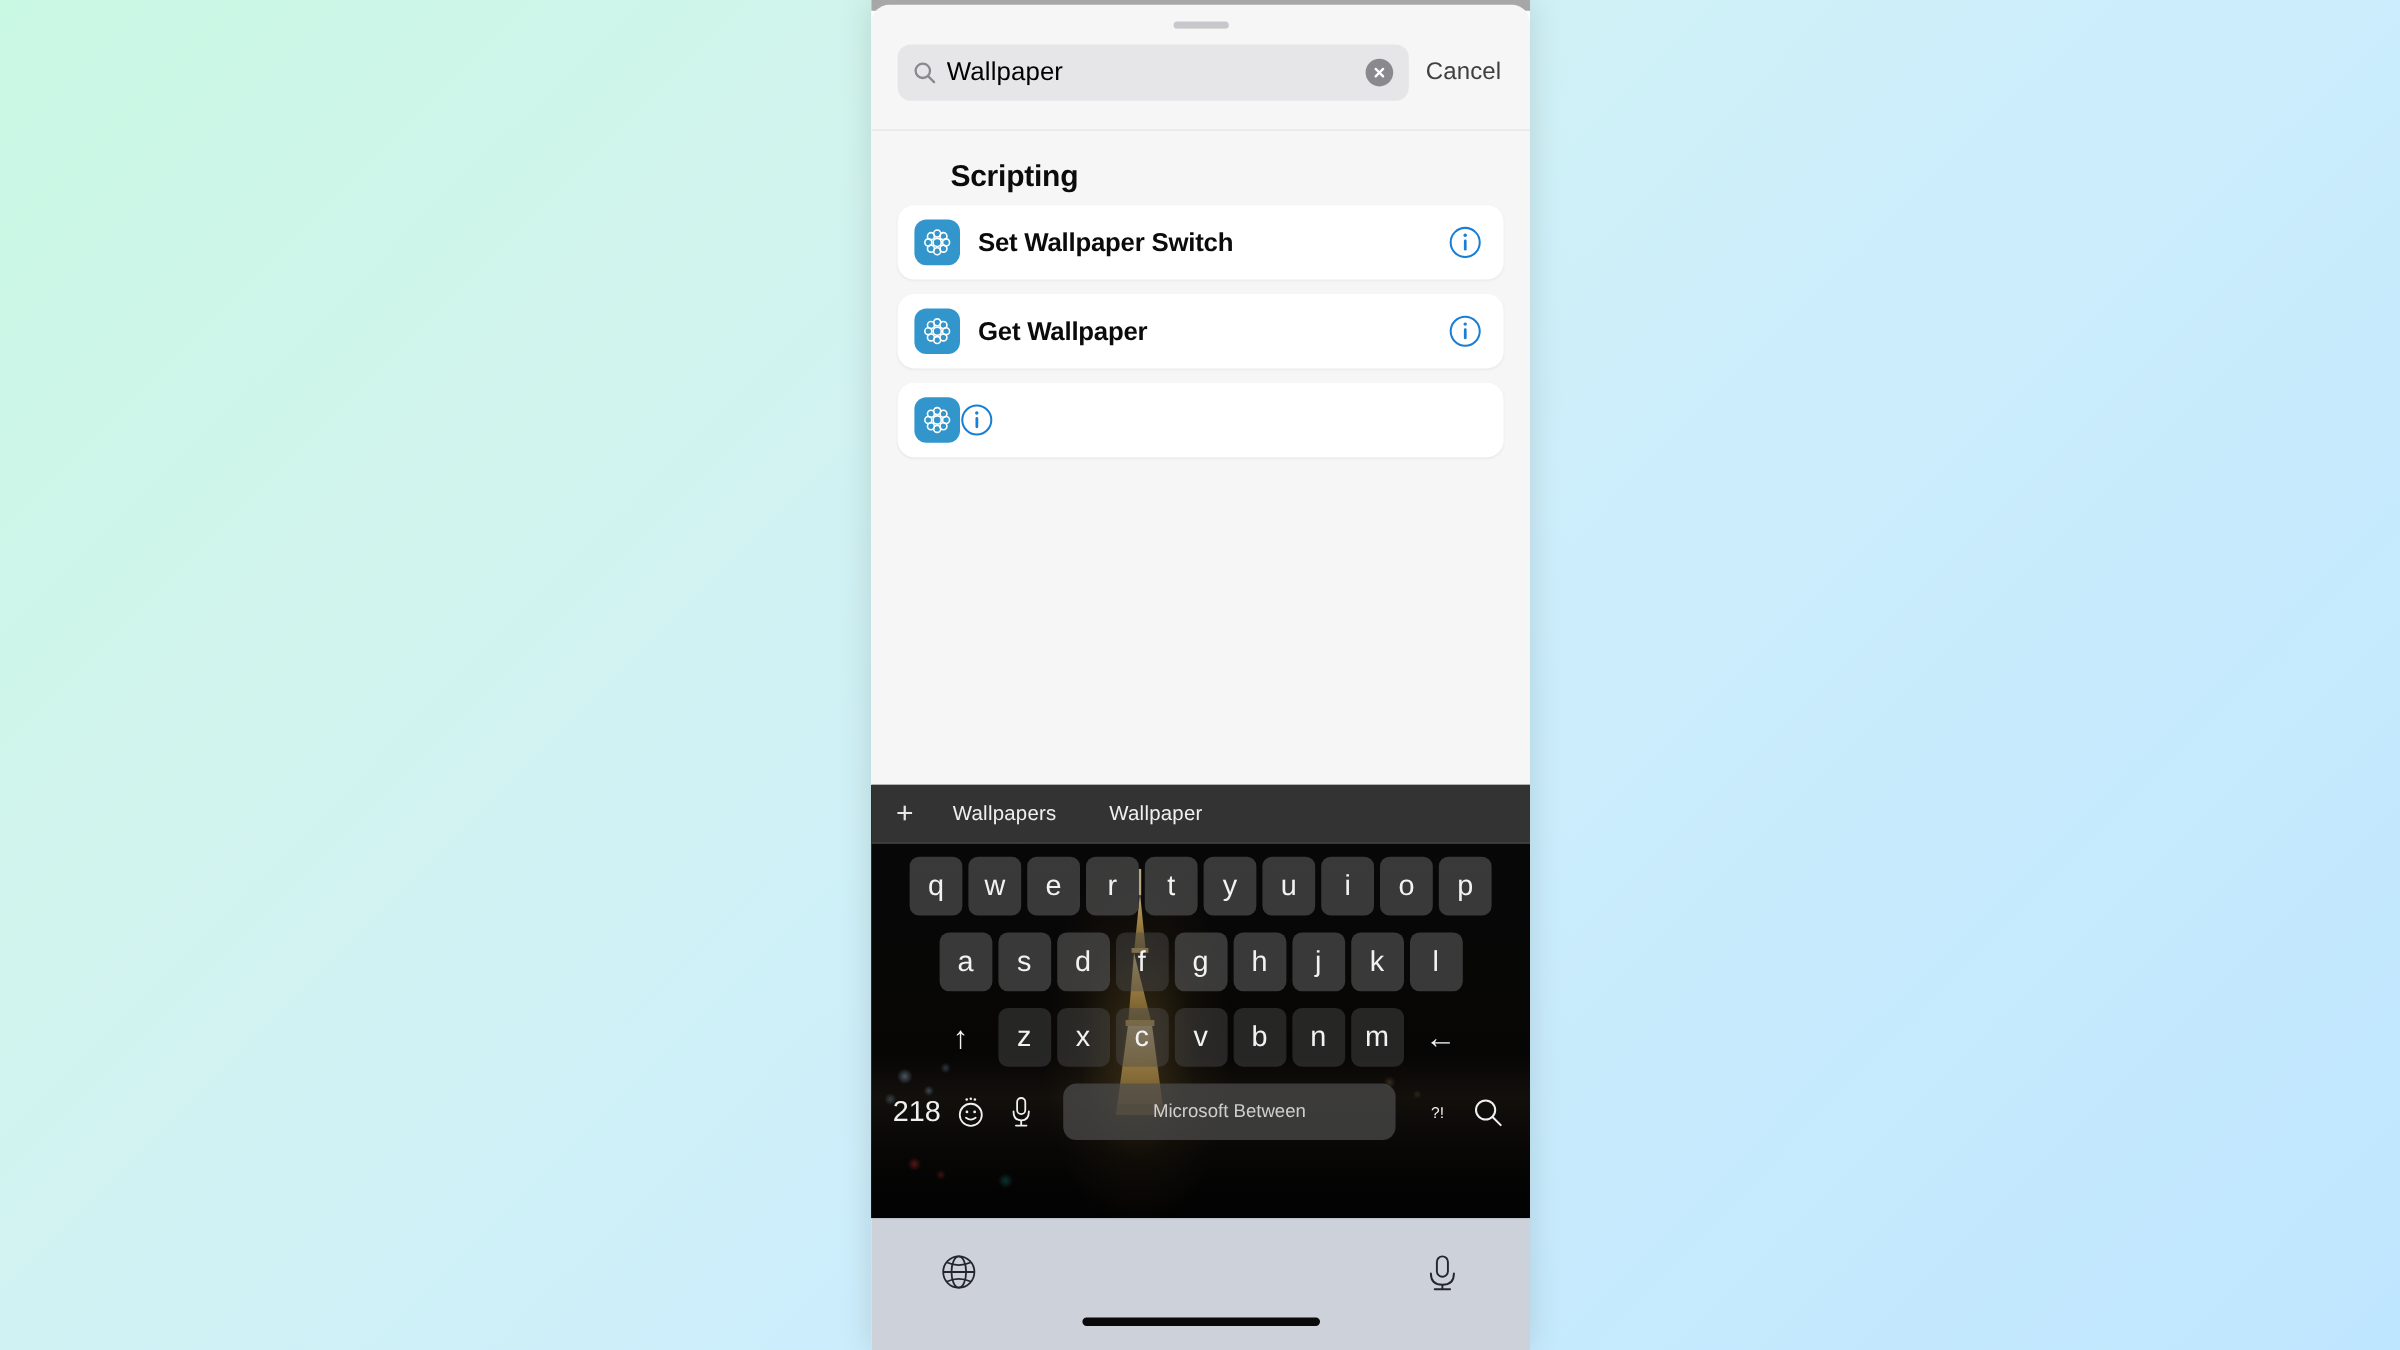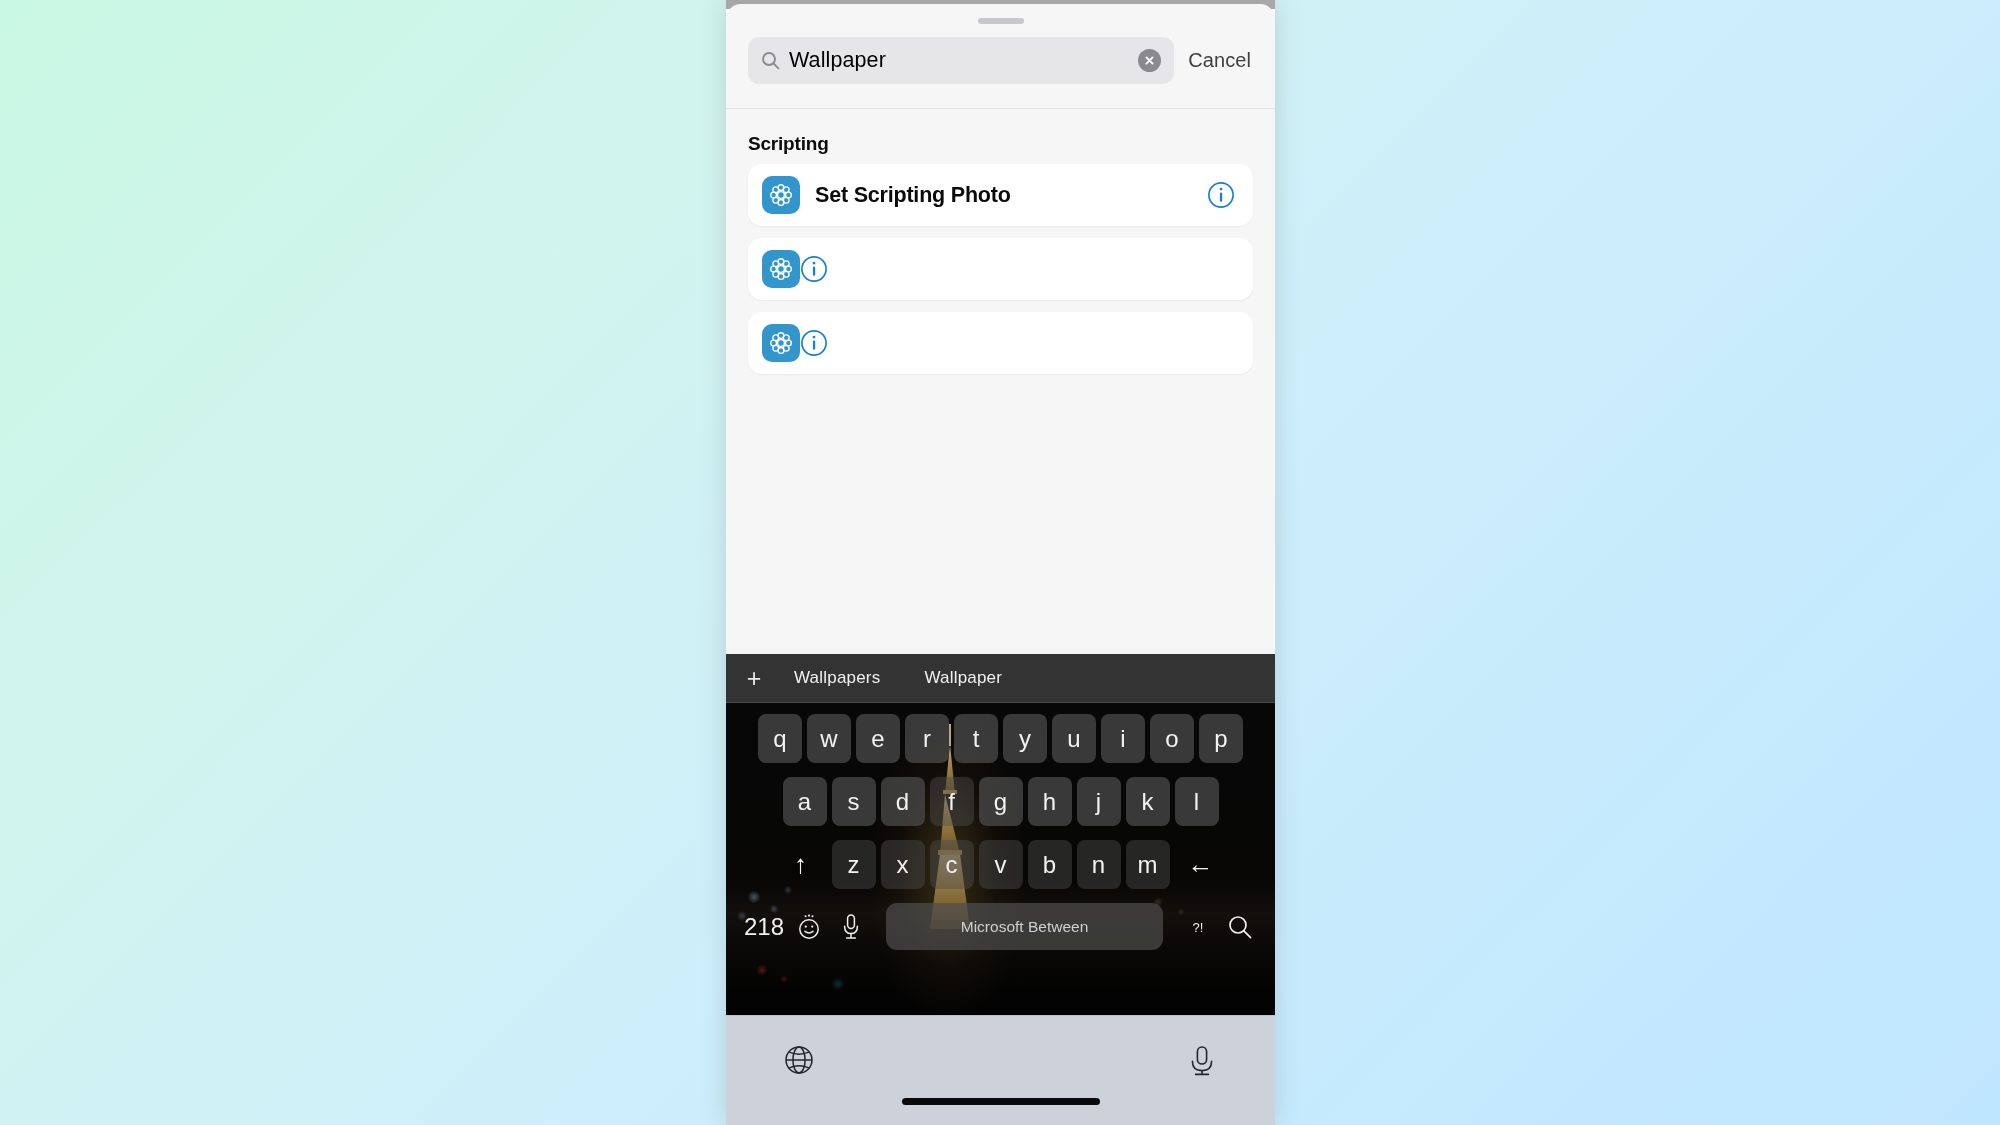--- a/index.html
+++ b/index.html
@@ -123,25 +123,26 @@
   }
 
   
   .results {
     background: #f6f6f6;
     height: 100%;
     padding-top: 0;
   }
 
   .section-header {
-    font-size: 19px;
+    font-size: 25px;
     font-weight: bold;
     color: #0c0c0c;
     padding: 24px 0 9px 22px;
     letter-spacing: -0.2px;
+    margin-left: 44px;
   }
 
   .card {
     margin: 0 22px 12px 22px;
     height: 62px;
     background: #ffffff;
     border-radius: 14px;
     display: flex;
     align-items: center;
     padding: 0 18px 0 14px;
@@ -398,21 +399,21 @@
               <circle cx="14" cy="21.4" r="2.9"></circle>
               <circle cx="6.6" cy="14" r="2.9"></circle>
               <circle cx="21.4" cy="14" r="2.9"></circle>
               <circle cx="8.8" cy="8.8" r="2.9"></circle>
               <circle cx="19.2" cy="8.8" r="2.9"></circle>
               <circle cx="8.8" cy="19.2" r="2.9"></circle>
               <circle cx="19.2" cy="19.2" r="2.9"></circle>
             </g>
           </svg>
         </span>
-        <span class="card-label">Set Scripting Photo</span>
+        <span class="card-label">Set Wallpaper Switch</span>
         <span class="info-icon">
           <svg width="28" height="28" viewBox="0 0 28 28">
             <circle cx="14" cy="14" r="12.1" fill="none" stroke="#1a7fd4" stroke-width="1.7"></circle>
             <circle cx="14" cy="8.1" r="1.45" fill="#1a7fd4"></circle>
             <rect x="12.9" y="11.6" width="2.3" height="9.2" rx="1.15" fill="#1a7fd4"></rect>
           </svg>
         </span>
       </div>
 
       <div class="card">
@@ -424,20 +425,21 @@
               <circle cx="14" cy="21.4" r="2.9"></circle>
               <circle cx="6.6" cy="14" r="2.9"></circle>
               <circle cx="21.4" cy="14" r="2.9"></circle>
               <circle cx="8.8" cy="8.8" r="2.9"></circle>
               <circle cx="19.2" cy="8.8" r="2.9"></circle>
               <circle cx="8.8" cy="19.2" r="2.9"></circle>
               <circle cx="19.2" cy="19.2" r="2.9"></circle>
             </g>
           </svg>
         </span>
+        <span class="card-label">Get Wallpaper</span>
         <span class="info-icon">
           <svg width="28" height="28" viewBox="0 0 28 28">
             <circle cx="14" cy="14" r="12.1" fill="none" stroke="#1a7fd4" stroke-width="1.7"></circle>
             <circle cx="14" cy="8.1" r="1.45" fill="#1a7fd4"></circle>
             <rect x="12.9" y="11.6" width="2.3" height="9.2" rx="1.15" fill="#1a7fd4"></rect>
           </svg>
         </span>
       </div>
 
       <div class="card">

